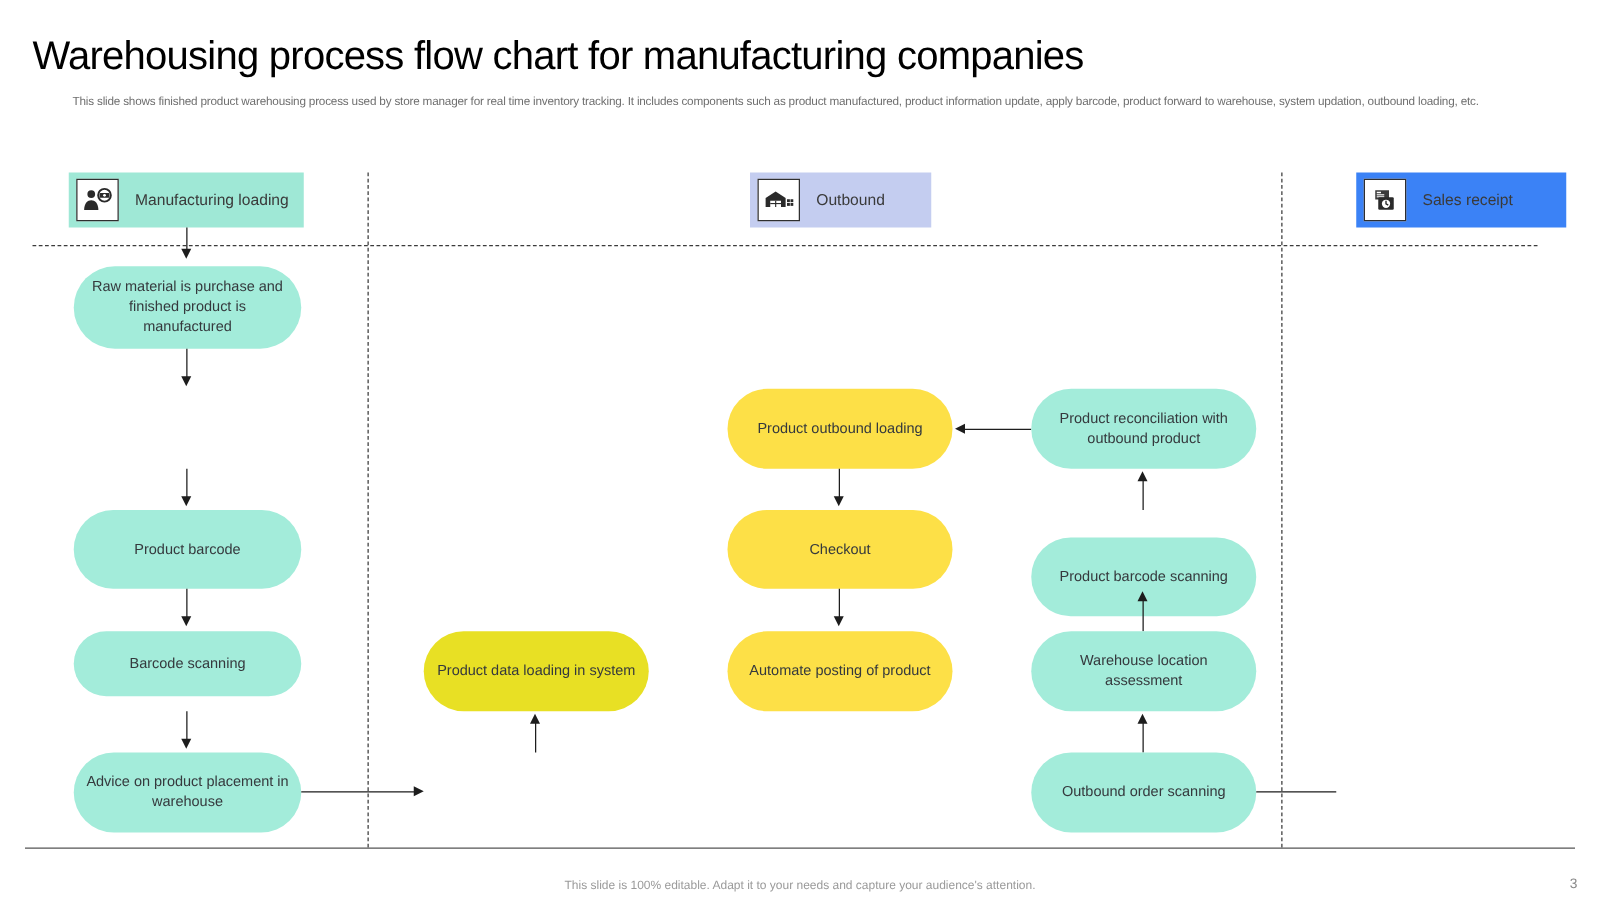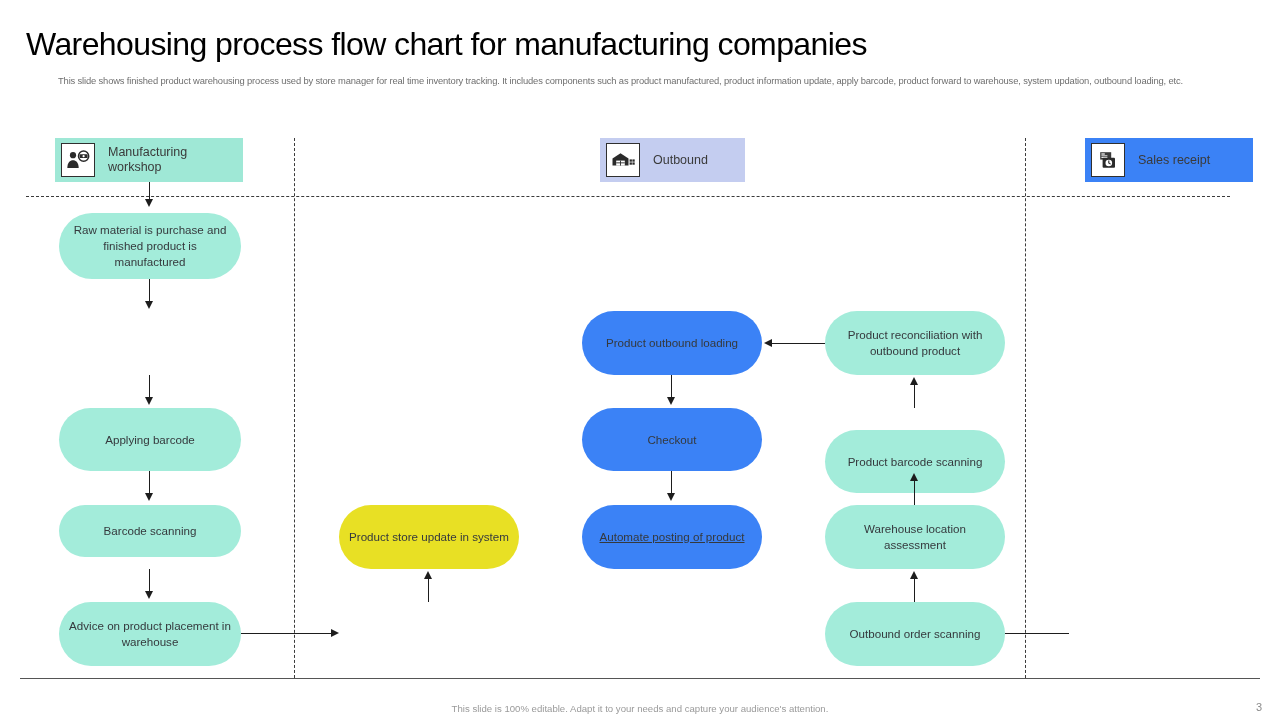--- a/index.html
+++ b/index.html
@@ -106,21 +106,21 @@
     align-items: center;
     justify-content: center;
     text-align: center;
     border-radius: 34px;
     font-size: 11.6px;
     line-height: 16px;
     color: #35393d;
     padding: 0 10px;
   }
   .node.teal   { background: #a3ecda; }
-  .node.purple { background: #3b82f6; }
+  .node.purple { background: #fde047; }
   .node.yellow { background: #e8e024; }
 
   
   .conn {
     position: absolute;
     background: #1d1d1d;
   }
   .conn.v { width: 1.4px; }
   .conn.h { height: 1.4px; }
 
@@ -184,21 +184,21 @@
   <div class="lane-head" id="lane-mfg">
     <span class="icon-box">
       <svg width="24" height="20" viewBox="0 0 24 20">
         <circle cx="7" cy="5.2" r="3.1" fill="#2a2a2a"></circle>
         <path d="M1.3 18 C1.3 12.6 4.1 10.2 7 10.2 C9.9 10.2 12.7 12.6 12.7 18 Z" fill="#2a2a2a"></path>
         <circle cx="17.6" cy="6.2" r="5.1" fill="none" stroke="#2a2a2a" stroke-width="1.5"></circle>
         <rect x="13.6" y="4.3" width="8" height="3.8" rx="0.6" fill="#2a2a2a"></rect>
         <circle cx="17.6" cy="6.2" r="1.1" fill="#ffffff"></circle>
       </svg>
     </span>
-    <span class="lane-label">Manufacturing workshop</span>
+    <span class="lane-label">Manufacturing loading</span>
   </div>
 
   <div class="lane-head" id="lane-wh">
     <span class="icon-box">
       <svg width="24" height="20" viewBox="0 0 24 20">
         <path d="M1.5 8.4 L9.5 3.2 L17.5 8.4 L17.5 15.6 L1.5 15.6 Z" fill="#2a2a2a"></path>
         <rect x="5.2" y="10.6" width="8.6" height="5" fill="#ffffff"></rect>
         <rect x="5.2" y="12.4" width="8.6" height="0.9" fill="#2a2a2a"></rect>
         <rect x="9.1" y="10.6" width="0.9" height="5" fill="#2a2a2a"></rect>
         <rect x="18.6" y="9.4" width="2.3" height="2.3" fill="#2a2a2a"></rect>
@@ -230,52 +230,52 @@
 
   <div class="node teal" style="left:59px; top:213px; width:182px; height:66px;">Raw material is purchase and finished product is manufactured</div>
 
   <div class="conn v" style="left:149px; top:279px; height:24px;"></div>
   <div class="arrow down" style="left:145px; top:301px;"></div>
 
 
   <div class="conn v" style="left:149px; top:375px; height:24px;"></div>
   <div class="arrow down" style="left:145px; top:397px;"></div>
 
-  <div class="node teal" style="left:59px; top:408px; width:182px; height:63px;">Applying barcode</div>
+  <div class="node teal" style="left:59px; top:408px; width:182px; height:63px;">Product barcode</div>
 
   <div class="conn v" style="left:149px; top:471px; height:24px;"></div>
   <div class="arrow down" style="left:145px; top:493px;"></div>
 
   <div class="node teal" style="left:59px; top:505px; width:182px; height:52px;">Barcode scanning</div>
 
   <div class="conn v" style="left:149px; top:569px; height:24px;"></div>
   <div class="arrow down" style="left:145px; top:591px;"></div>
 
   <div class="node teal" style="left:59px; top:602px; width:182px; height:64px;">Advice on product placement in warehouse</div>
 
   <div class="conn h" style="left:241px; top:633px; width:92px;"></div>
   <div class="arrow right" style="left:331px; top:629px;"></div>
 
-  <div class="node yellow" style="left:339px; top:505px; width:180px; height:64px;">Product store update in system</div>
+  <div class="node yellow" style="left:339px; top:505px; width:180px; height:64px;">Product data loading in system</div>
 
   <div class="conn v" style="left:428px; top:577px; height:25px;"></div>
   <div class="arrow up" style="left:424px; top:571px;"></div>
 
 
   <div class="node purple" style="left:582px; top:311px; width:180px; height:64px;">Product outbound loading</div>
 
   <div class="conn v" style="left:671px; top:375px; height:24px;"></div>
   <div class="arrow down" style="left:667px; top:397px;"></div>
 
   <div class="node purple" style="left:582px; top:408px; width:180px; height:63px;">Checkout</div>
 
   <div class="conn v" style="left:671px; top:471px; height:24px;"></div>
   <div class="arrow down" style="left:667px; top:493px;"></div>
 
-  <div class="node purple" style="left:582px; top:505px; width:180px; height:64px;text-decoration:underline;">Automate posting of product</div>
+  <div class="node purple" style="left:582px; top:505px; width:180px; height:64px;">Automate posting of product</div>
 
   <div class="conn h" style="left:772px; top:343px; width:53px;"></div>
   <div class="arrow left" style="left:764px; top:339px;"></div>
 
   <div class="node teal" style="left:825px; top:311px; width:180px; height:64px;">Product reconciliation with outbound product</div>
 
   <div class="conn v" style="left:914px; top:383px; height:25px;"></div>
   <div class="arrow up" style="left:910px; top:377px;"></div>
 
   <div class="node teal" style="left:825px; top:408px; width:180px; height:63px;margin-top:22px;">Product barcode scanning</div>

